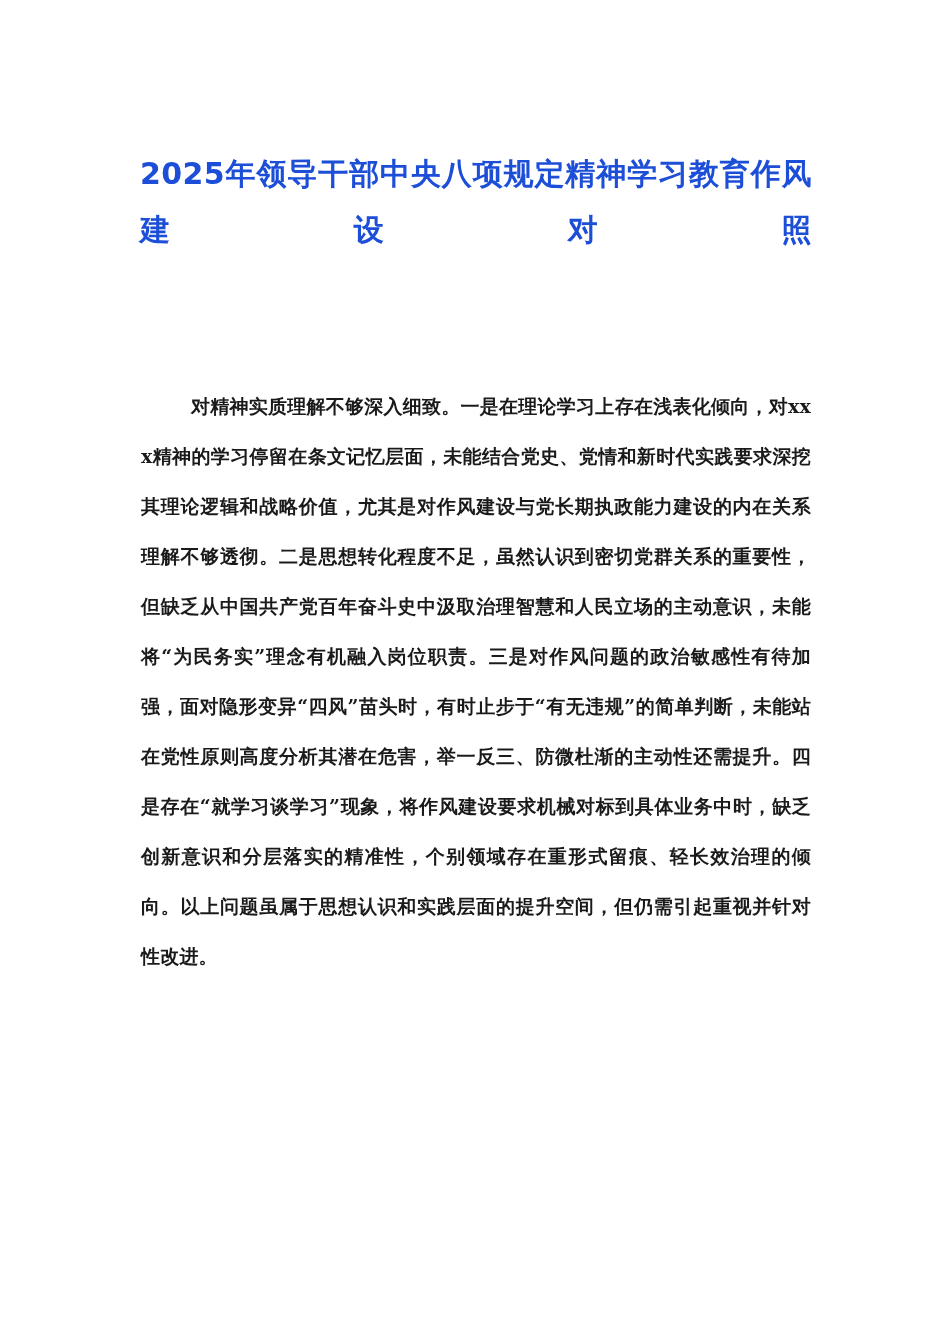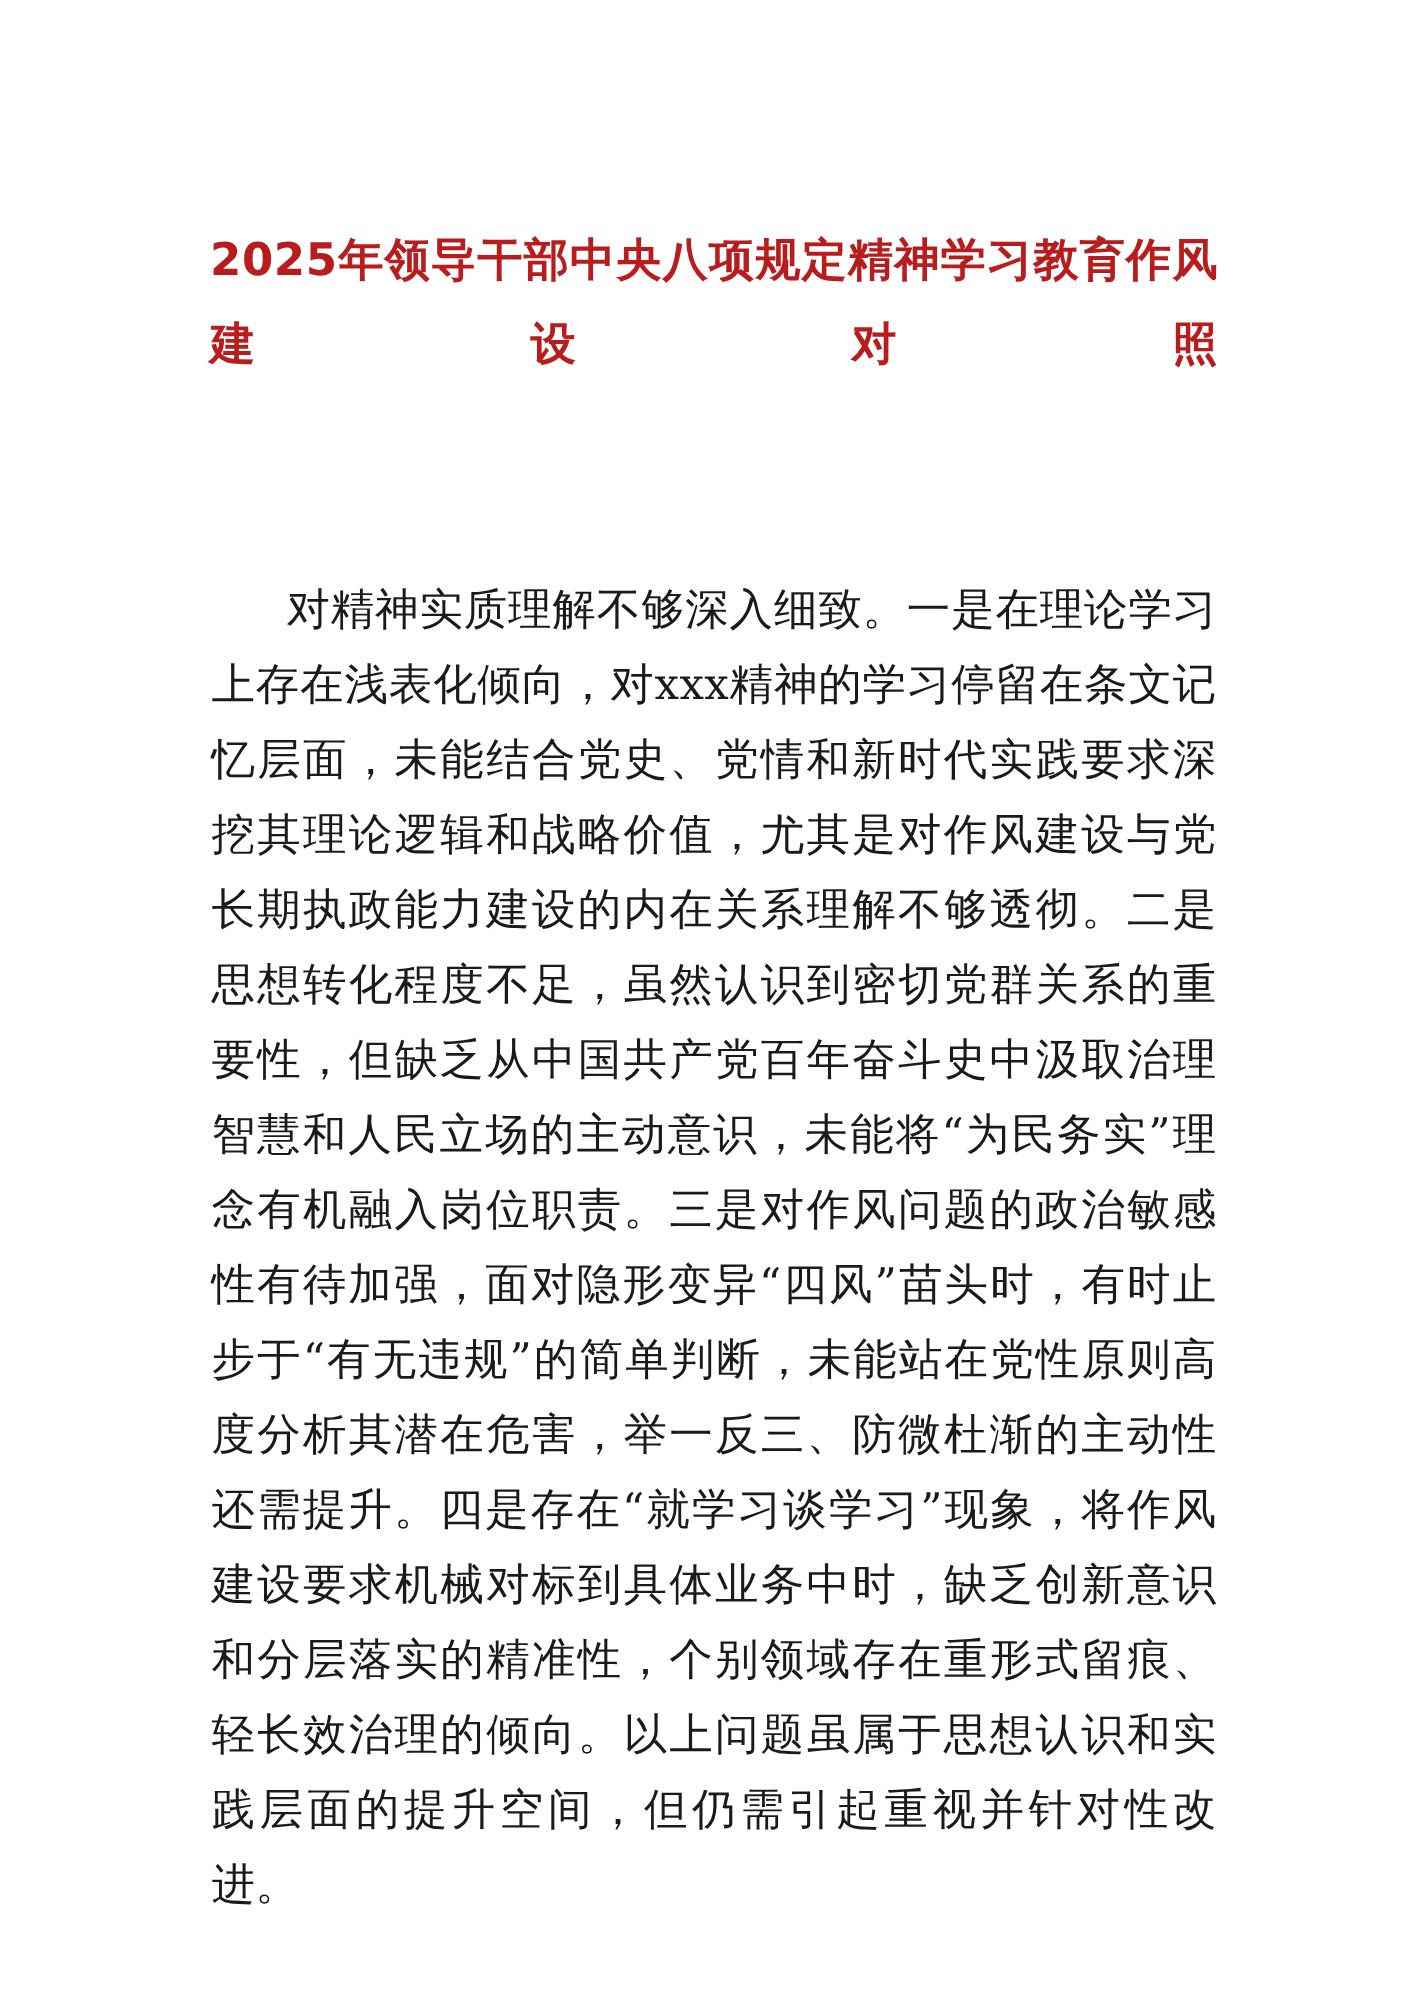--- a/index.html
+++ b/index.html
@@ -28,21 +28,21 @@
   }
 
   .doc-title-line {
     font-family: "DejaVu Sans", "Liberation Sans", sans-serif;
     font-weight: bold;
     font-size: 30px;
     line-height: 56px;
     letter-spacing: 0.4px;
     text-align: center;
     white-space: nowrap;
-    color: #b91c1c;
+    color: #1d4ed8;
   }
 
   .doc-title-line.line1 {
     text-align: justify;
     text-align-last: justify;
     white-space: normal;
   }
 
   .doc-title-line.line2 {
     margin-top: 58px;
@@ -59,28 +59,29 @@
   .section-heading {
     font-size: 25px;
     line-height: 50px;
     text-indent: 50px;
     letter-spacing: 0.5px;
     color: #1a1a1a;
     white-space: nowrap;
   }
 
   .body-para {
-    font-size: 29px;
+    font-size: 19px;
     line-height: 50px;
     text-indent: 50px;
     text-align: justify;
     text-align-last: left;
     letter-spacing: 0.2px;
     color: #1a1a1a;
     word-break: break-all;
+    font-weight: bold;
   }
 </style>
 </head>
 <body>
 
 <div id="page">
 
   <div class="title-block">
     <div class="doc-title-line line1">2025年领导干部中央八项规定精神学习教育作风建设对照</div>
   </div>

